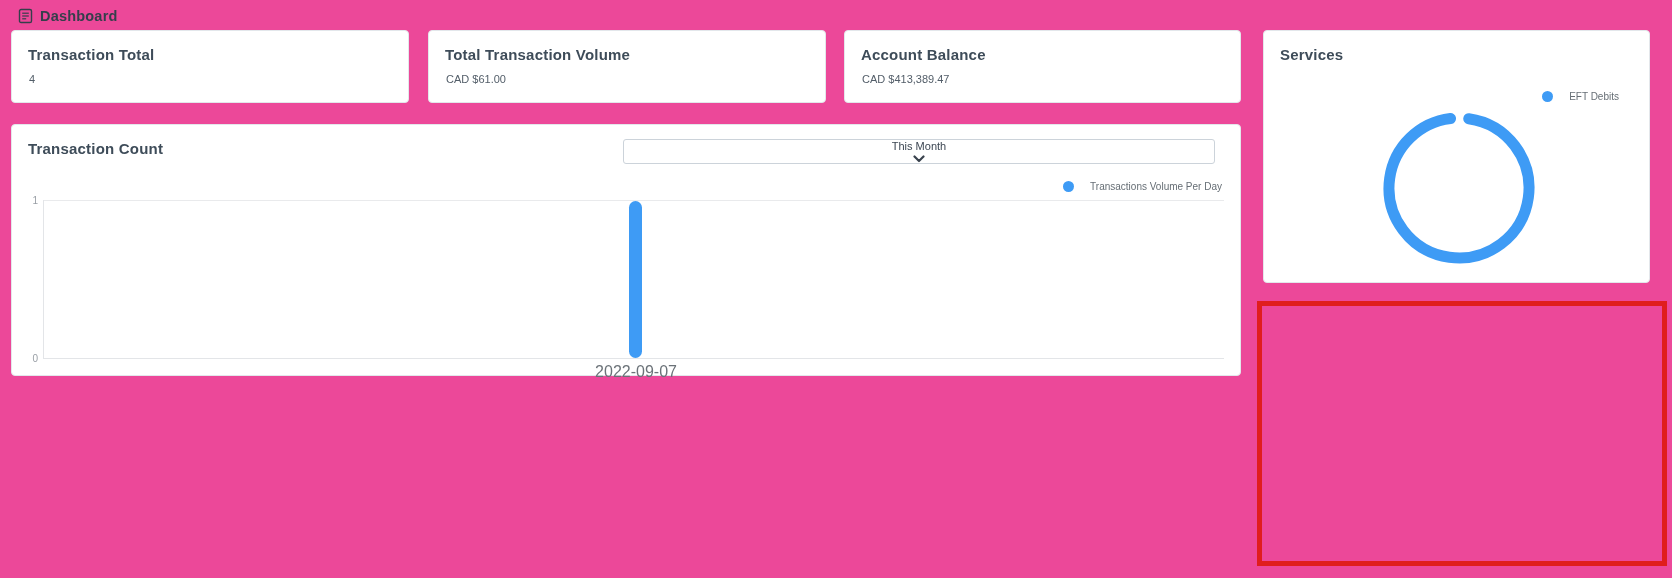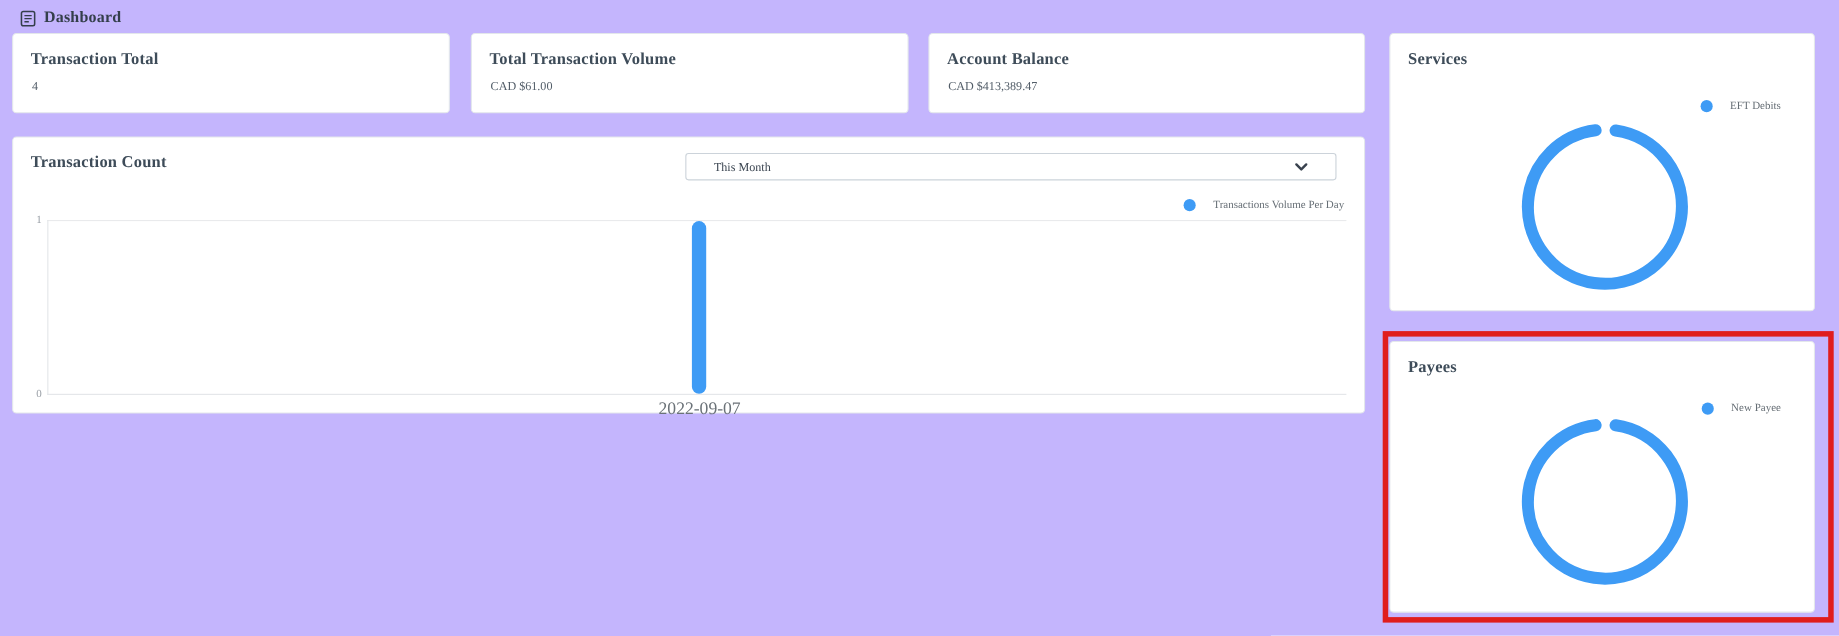--- a/index.html
+++ b/index.html
@@ -1,18 +1,18 @@
 <!DOCTYPE html>
 <html><head>
 <meta charset="utf-8">
 <style>
   html,body { margin:0; padding:0; background:#fff; }
   .page {
-    position:relative; width:1672px; height:578px; background:#c4b5fd;
-    font-family:Liberation Serif, serif; overflow:hidden;
+    position:relative; width:1672px; height:578px; background:#ec4899;
+    font-family:Liberation Sans, sans-serif; overflow:hidden;
     -webkit-font-smoothing:antialiased;
   }
   .page-header {
     position:absolute; left:18px; top:8px;
     display:flex; align-items:center; gap:7px;
   }
   .page-header .title {
     font-size:14.5px; font-weight:bold; color:#343f4b; letter-spacing:.2px;
   }
   .card {
@@ -25,21 +25,21 @@
   }
   .stat-value {
     position:absolute; left:17px; top:42px;
     font-size:11px; color:#525d68;
   }
   
   .select-box {
     position:absolute; left:611px; top:14px; width:592px; height:25px;
     border:1px solid #ccd3da; border-radius:3px; box-sizing:border-box;
     display:flex; align-items:center; justify-content:space-between;
-    padding:0 25px; cursor:pointer; background:#fff;
+    padding:0 25px; cursor:pointer; background:#fff;flex-direction:column;
   }
   .select-box .value { font-size:11px; color:#3c4652; }
   
   .legend {
     position:absolute; display:flex; align-items:flex-start; gap:16px;
     font-size:10px; color:#666e75; cursor:pointer;
   }
   .legend .dot {
     width:11px; height:11px; border-radius:50%; background:#3E9BF5; flex:0 0 auto;
   }
@@ -126,26 +126,16 @@
     <div class="card-title">Services</div>
     <div class="legend" style="right:30px; top:60px;">
       <span class="dot"></span>
       <span>EFT Debits</span>
     </div>
     <svg class="donut-svg" style="left:110px; top:72px;" width="170" height="170" viewBox="0 0 170 170">
       <circle cx="85" cy="85" r="70" fill="none" stroke="#3E9BF5" stroke-width="11" stroke-linecap="round" stroke-dasharray="420.8 19" transform="rotate(-82 85 85)"></circle>
     </svg>
   </div>
 
-  <div class="card" style="left:1263px; top:310px; width:387px; height:247px;">
-    <div class="card-title">Payees</div>
-    <div class="legend" style="right:30px; top:55px;">
-      <span class="dot"></span>
-      <span>New Payee</span>
-    </div>
-    <svg class="donut-svg" style="left:110px; top:60px;" width="170" height="170" viewBox="0 0 170 170">
-      <circle cx="85" cy="85" r="70" fill="none" stroke="#3E9BF5" stroke-width="11" stroke-linecap="round" stroke-dasharray="420.8 19" transform="rotate(-82 85 85)"></circle>
-    </svg>
-  </div>
 
   <div class="highlight-box"></div>
 
 </div>
 
 </body></html>

